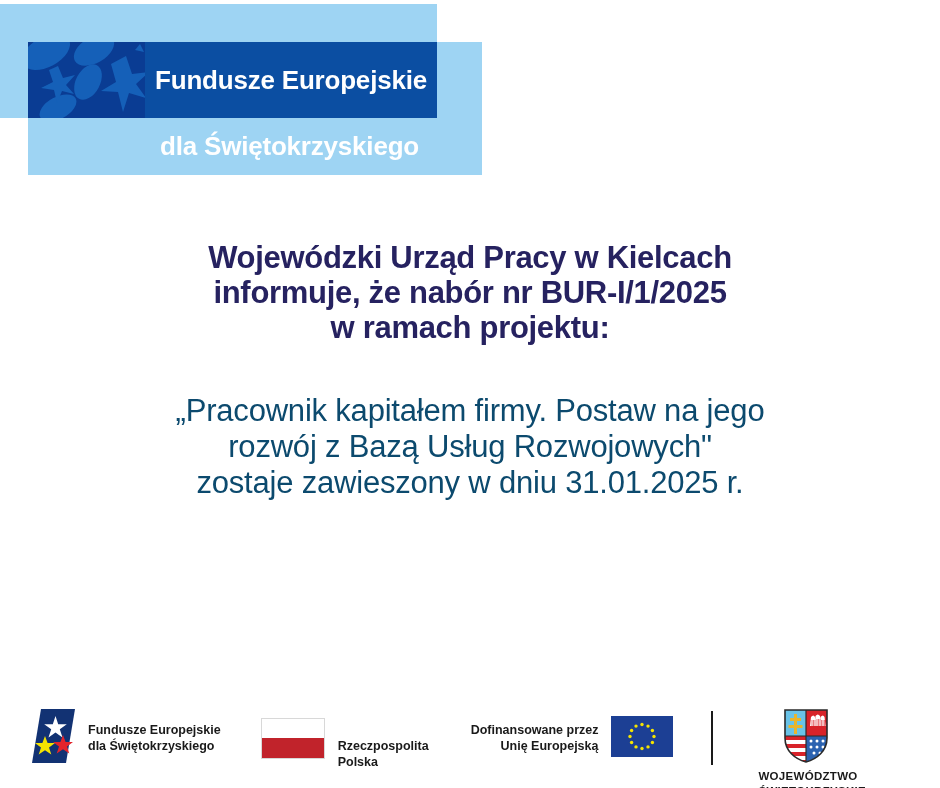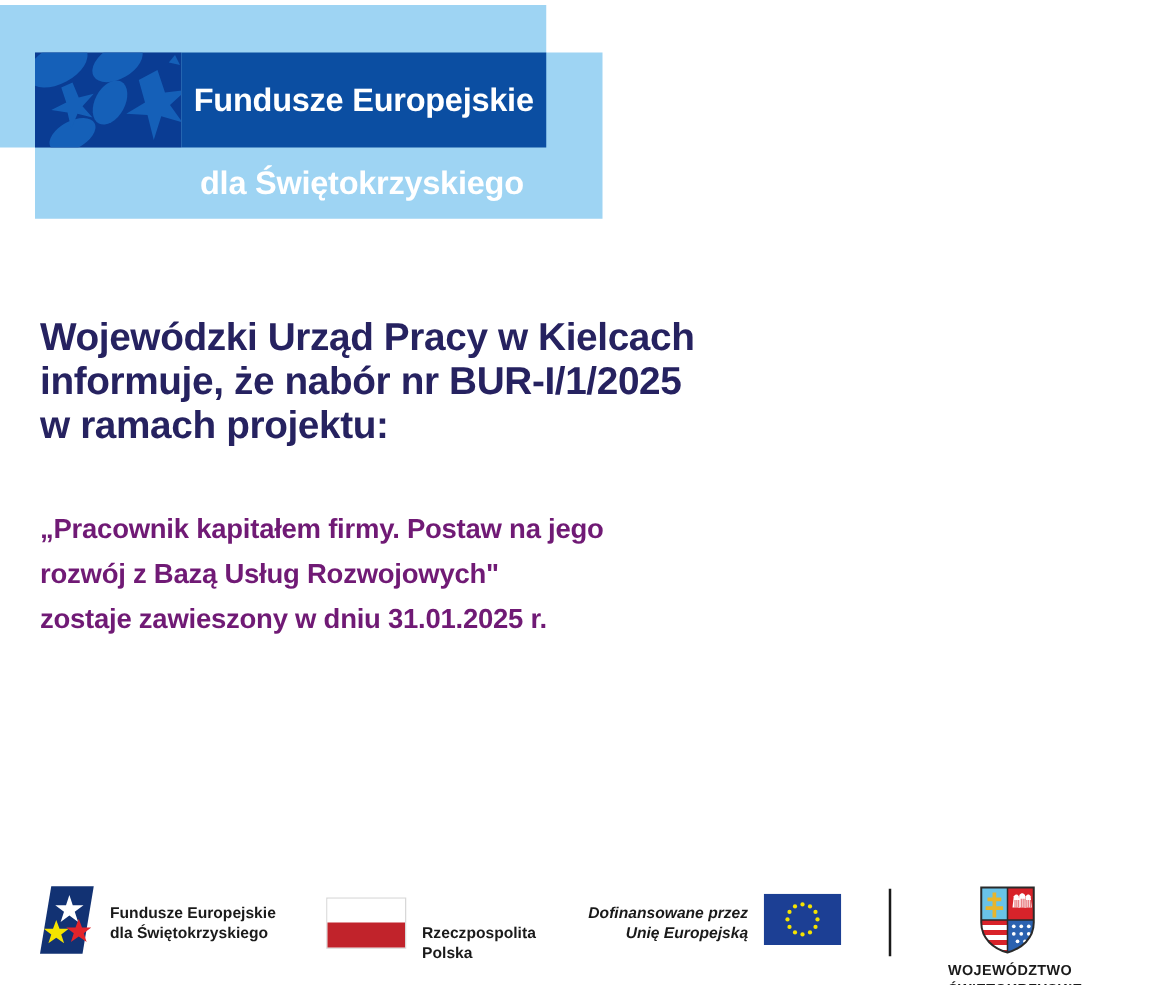--- a/index.html
+++ b/index.html
@@ -87,36 +87,37 @@
     font-size: 26px;
     font-weight: bold;
     letter-spacing: -0.2px;
     white-space: nowrap;
   }
 
   
   #main-content {
     position: absolute;
     left: 32px;
-    top: 252px;
+    top: 240px;
     width: 876px;
+    text-align: center;
   }
   .headline {
     color: #262260;
     font-size: 31px;
     font-weight: bold;
     line-height: 35px;
     letter-spacing: -0.3px;
     margin: 0;
     white-space: pre-line;
   }
   .bodytext {
-    color: #701a75;
-    font-size: 22px;
-    font-weight: bold;
+    color: #0c4a6e;
+    font-size: 31px;
+    font-weight: normal;
     line-height: 36px;
     letter-spacing: -0.2px;
     margin: 0;
     padding-top: 48px;
     white-space: pre-line;
   }
 
   
   #footer {
     position: absolute;
@@ -143,21 +144,20 @@
   #footer-fe { margin-left: 30px; }
   #footer-fe .flogo-text { margin-left: 11px; }
 
   #footer-pl { margin-left: 40px; }
   #footer-pl .flogo-text { margin-left: 13px; margin-top: 32px; }
 
   #footer-eu { margin-left: 42px; }
   #footer-eu .flogo-text {
     margin-right: 13px;
     text-align: right;
-    font-style: italic;
   }
 
   .footer-sep {
     width: 2px;
     height: 54px;
     background: #1a1a1a;
     margin-left: 38px;
   }
 
   #footer-woj { margin-left: 33px; flex-direction: column; }

